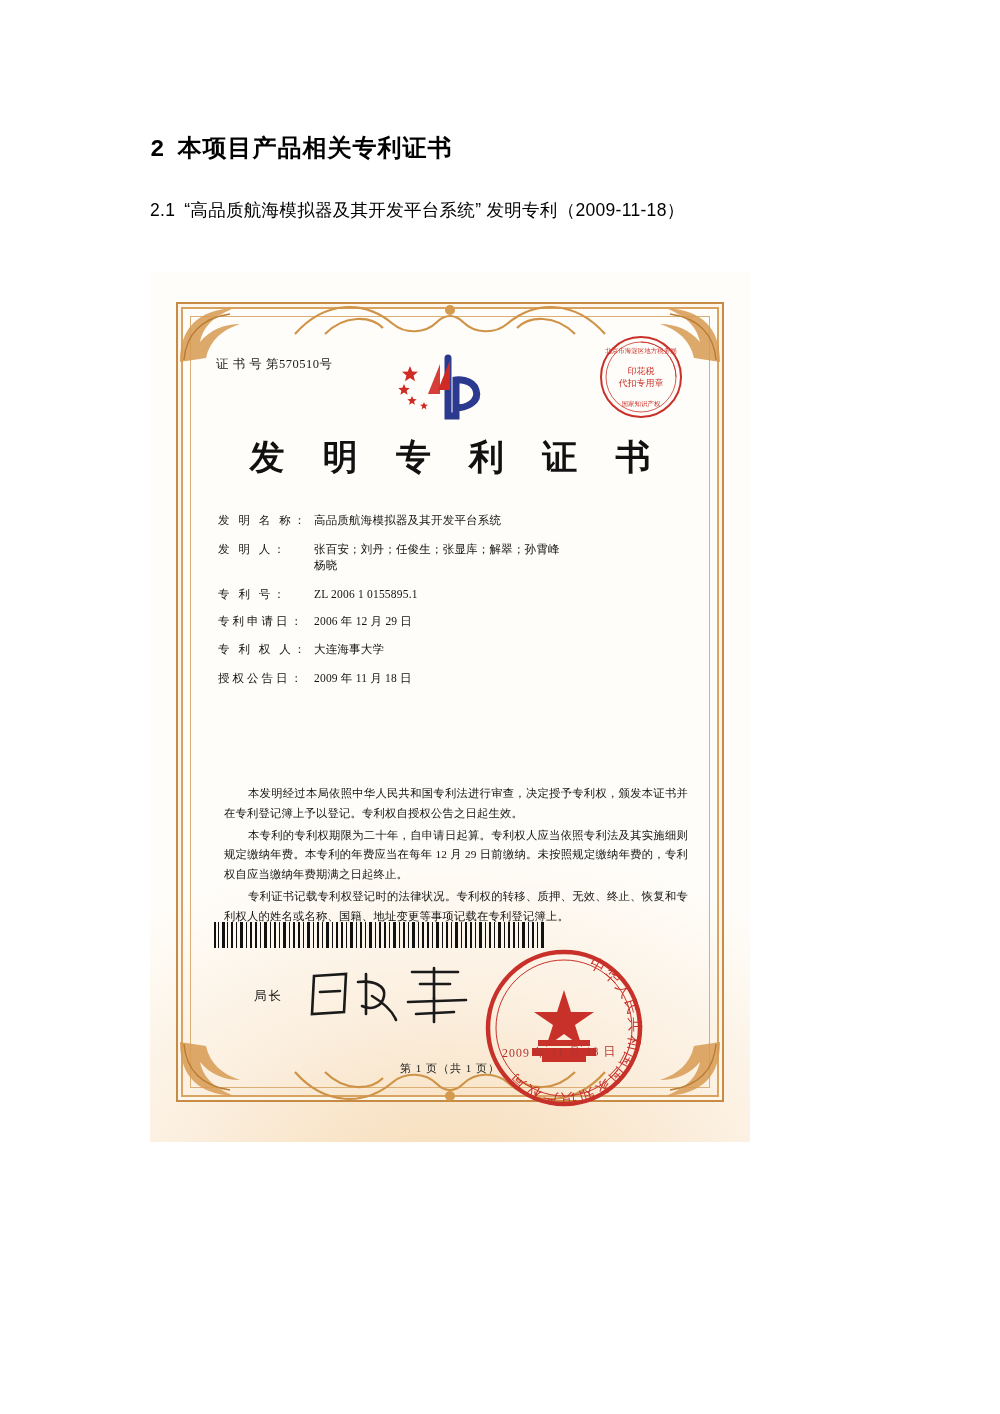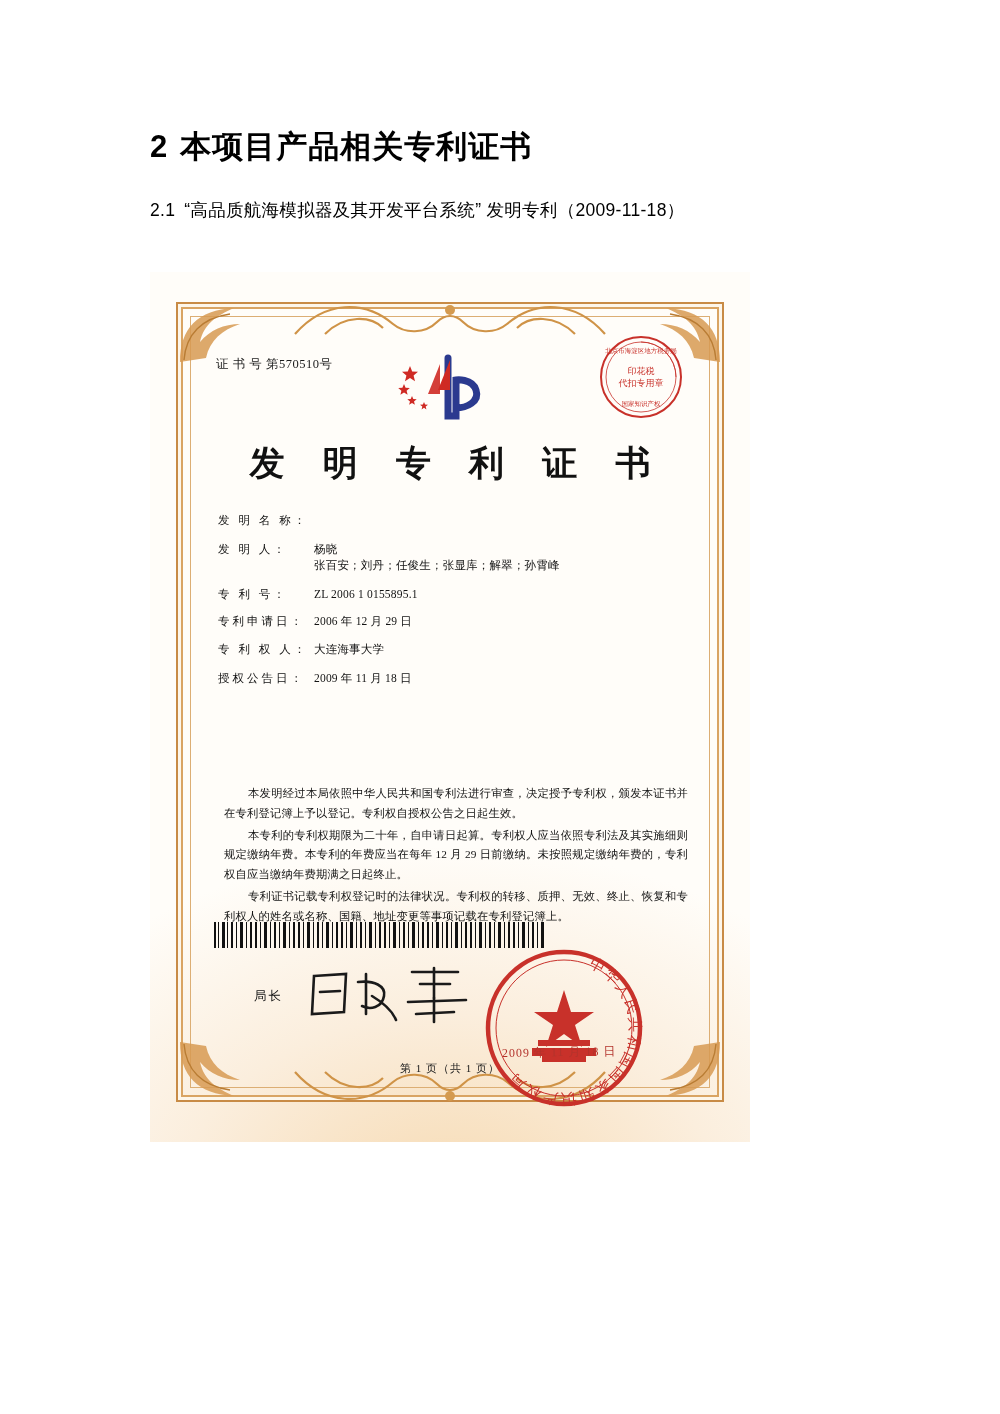--- a/index.html
+++ b/index.html
@@ -18,25 +18,25 @@
   .page {
     position: relative;
     width: 1000px;
     height: 1414px;
     box-sizing: border-box;
     padding: 0;
   }
   .heading-1 {
     position: absolute;
     left: 150px;
-    top: 126px;
-    font-size: 31px;
+    top: 132px;
+    font-size: 24px;
     font-weight: bold;
     letter-spacing: 1px;
-    font-family: Liberation Sans, sans-serif;
+    font-family: Liberation Mono, monospace;
   }
   .heading-1 .num { margin-right: 12px; }
   .heading-2 {
     position: absolute;
     left: 150px;
     top: 198px;
     font-size: 17.5px;
     font-family: "Liberation Sans", sans-serif;
     letter-spacing: 0.3px;
     white-space: nowrap;
@@ -119,21 +119,21 @@
   .seal-red-top {
     position: absolute;
     right: 66px;
     top: 62px;
     width: 86px; height: 86px;
   }
 
   .cert-title {
     position: absolute;
     left: 0; right: 0;
-    top: 168px;
+    top: 162px;
     text-align: center;
     font-size: 35px;
     font-weight: bold;
     letter-spacing: 13px;
     color: #111;
     font-family: "DejaVu Serif", serif;
     text-indent: 13px;
   }
 
   .fields {
@@ -318,26 +318,29 @@
           <text x="43" y="19" text-anchor="middle" font-size="6.5" fill="#c8312a" font-family="DejaVu Serif, serif">北京市海淀区地方税务局</text>
           <text x="43" y="72" text-anchor="middle" font-size="6.5" fill="#c8312a" font-family="DejaVu Serif, serif">国家知识产权</text>
         </svg>
       </div>
 
       <div class="cert-title">发 明 专 利 证 书</div>
 
       <div class="fields">
         <div class="field-row">
           <div class="field-label">发 明 名 称：</div>
+          <div class="field-value">
+            <span class="line">高品质航海模拟器及其开发平台系统</span>
+          </div>
         </div>
         <div class="field-row">
           <div class="field-label">发 明 人：</div>
           <div class="field-value">
+            <span class="line">张百安；刘丹；任俊生；张显库；解翠；孙霄峰</span>
             <span class="line">杨晓</span>
-            <span class="line">张百安；刘丹；任俊生；张显库；解翠；孙霄峰</span>
           </div>
         </div>
         <div class="field-row tight">
           <div class="field-label">专 利 号：</div>
           <div class="field-value">
             <span class="line">ZL 2006 1 0155895.1</span>
           </div>
         </div>
         <div class="field-row">
           <div class="field-label">专利申请日：</div>

